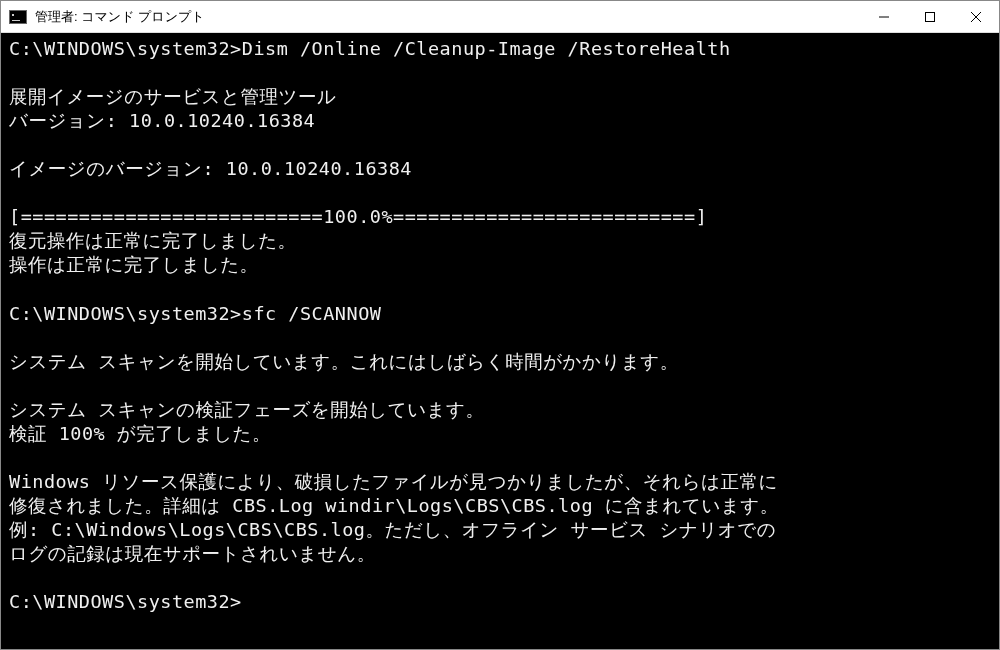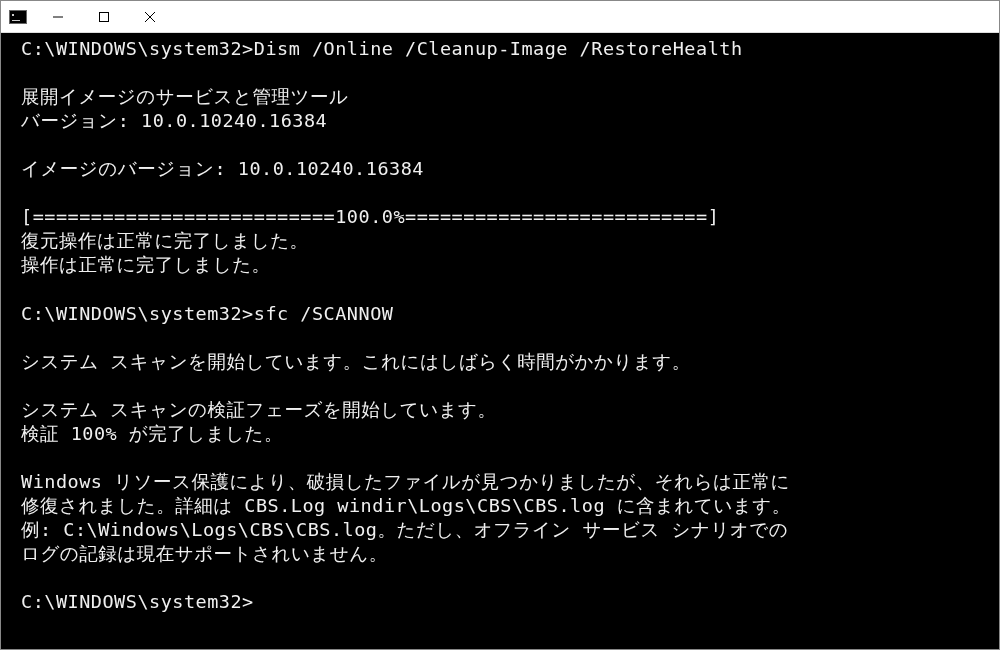--- a/index.html
+++ b/index.html
@@ -82,35 +82,36 @@
       width: 10px;
       height: 10px;
     }
     .terminal {
       flex: 1;
       background: #000;
       color: #f0f0f0;
       font-family: "MS Gothic", "Consolas", monospace;
       font-size: 18.5px;
       line-height: 1.3;
-      padding: 4px 20px;
+      padding: 4px 8px;
       white-space: pre-wrap;
       overflow: hidden;
       letter-spacing: 0.5px;
     }
     .terminal .line {
       display: block;
     }
   </style>
 </head>
 <body>
 
 <div class="window">
   <div class="titlebar">
     <div class="titlebar-icon"></div>
+    <div class="titlebar-text">管理者: コマンド プロンプト</div>
     <div class="win-controls">
       <div class="win-btn">
         <svg viewBox="0 0 10 10">
             <line x1="0" y1="5" x2="10" y2="5" stroke="#000" stroke-width="1"></line>
           </svg>
       </div>
       <div class="win-btn">
         <svg viewBox="0 0 10 10">
             <rect x="0.5" y="0.5" width="9" height="9" fill="none" stroke="#000" stroke-width="1"></rect>
           </svg>

